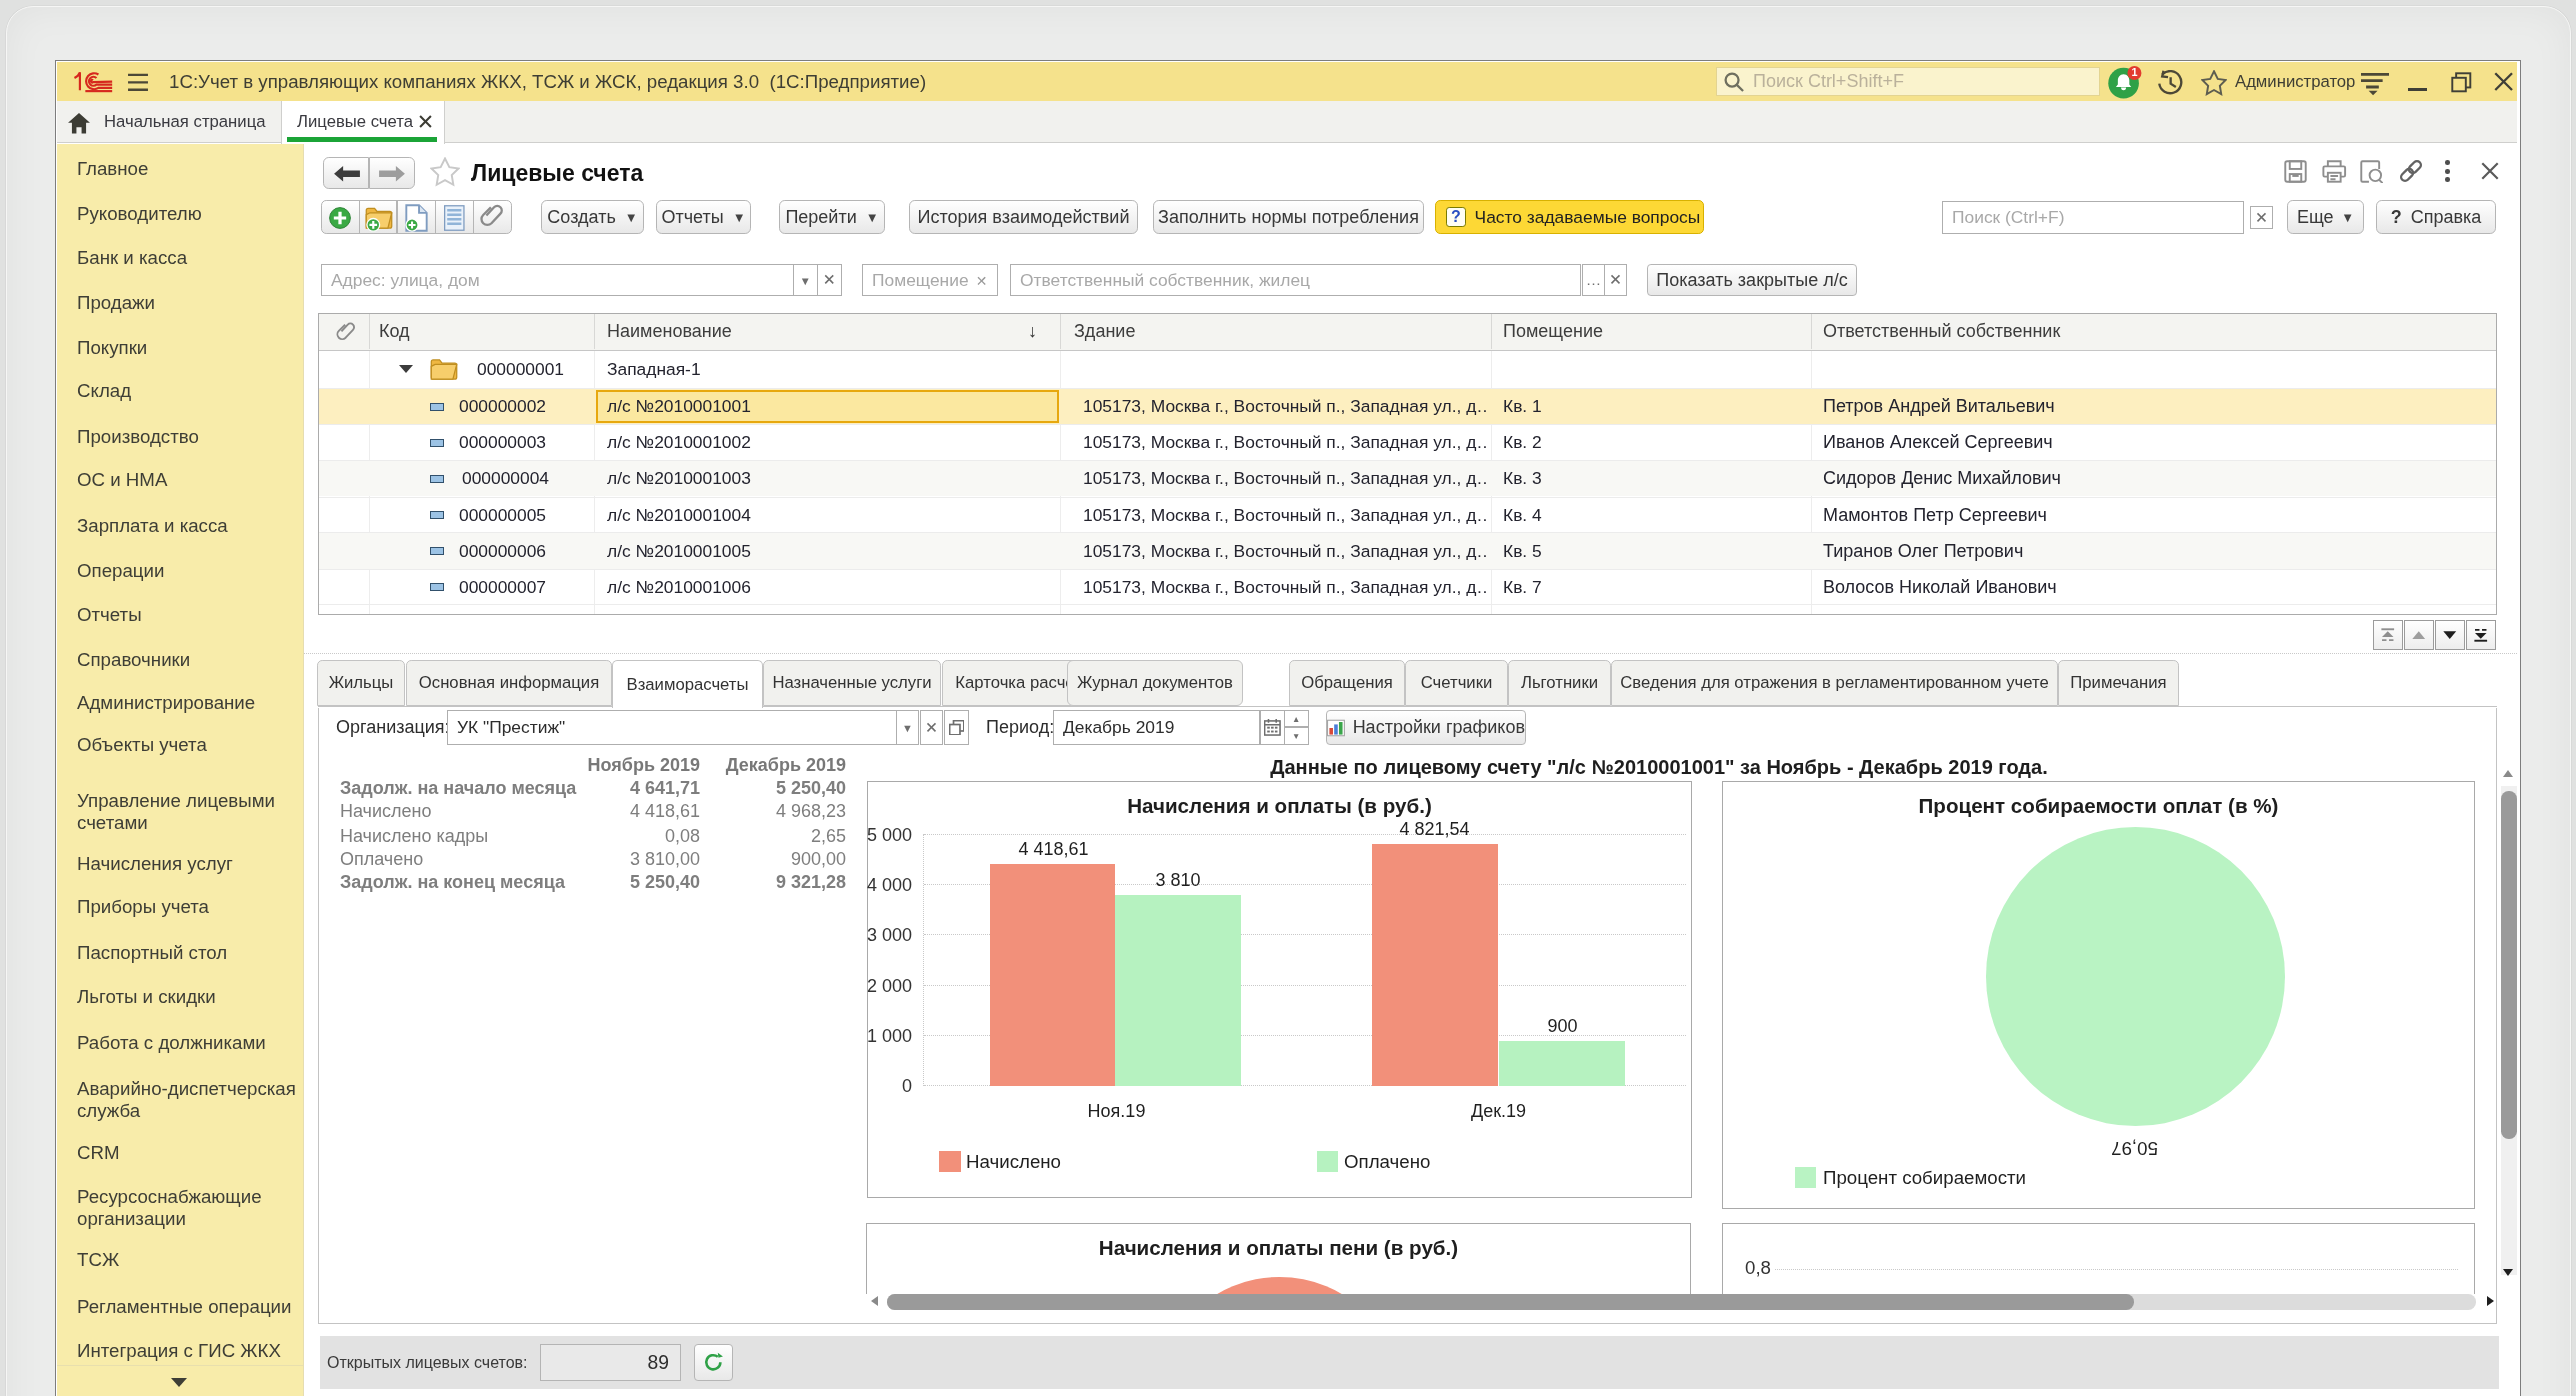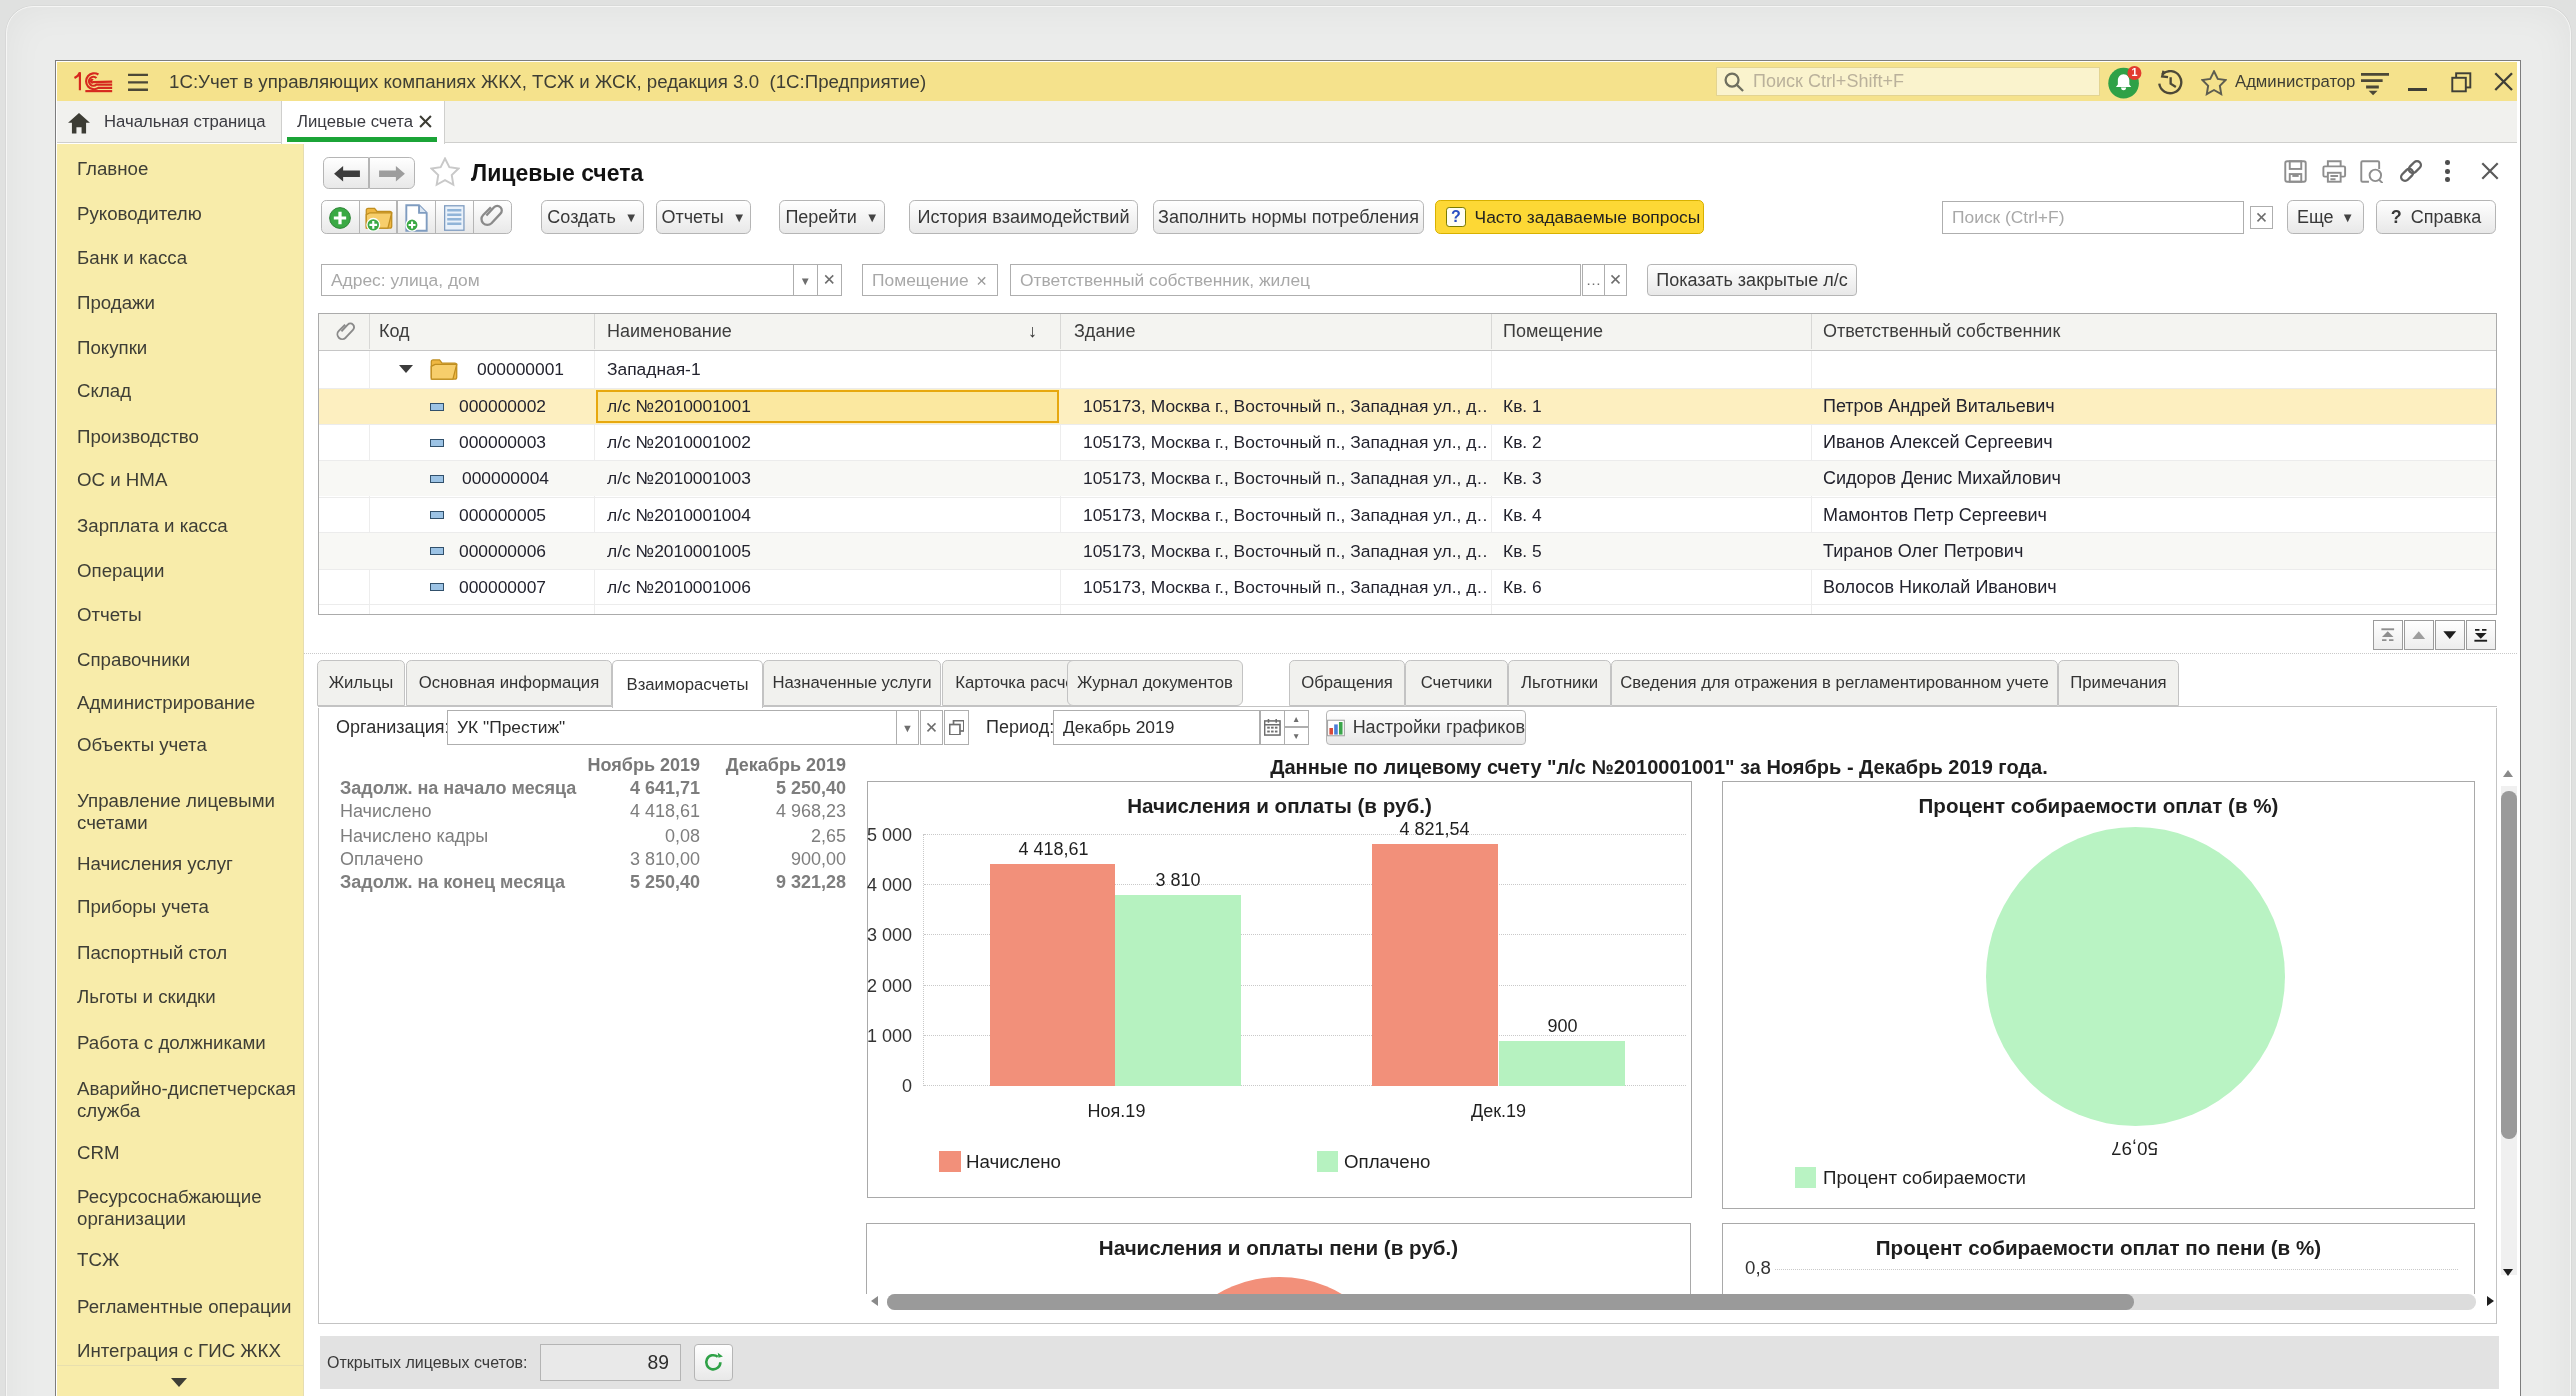--- a/index.html
+++ b/index.html
@@ -304,21 +304,21 @@
 <div class="dash" style="left:430px;top:547px;"></div>
 <div class="celltxt" style="left:459px;top:533px;height:36px;line-height:36px;">000000006</div>
 <div class="celltxt" style="left:607px;top:533px;height:36px;line-height:36px;">л/с №2010001005</div>
 <div class="celltxt" style="left:1083px;top:533px;height:36px;line-height:36px;width:403px;overflow:hidden;">105173, Москва г., Восточный п., Западная ул., д…</div>
 <div class="celltxt" style="left:1503px;top:533px;height:36px;line-height:36px;">Кв. 5</div>
 <div class="celltxt" style="left:1823px;top:533px;height:36px;line-height:36px;font-size:18px;">Тиранов Олег Петрович</div>
 <div class="dash" style="left:430px;top:583px;"></div>
 <div class="celltxt" style="left:459px;top:569px;height:36px;line-height:36px;">000000007</div>
 <div class="celltxt" style="left:607px;top:569px;height:36px;line-height:36px;">л/с №2010001006</div>
 <div class="celltxt" style="left:1083px;top:569px;height:36px;line-height:36px;width:403px;overflow:hidden;">105173, Москва г., Восточный п., Западная ул., д…</div>
-<div class="celltxt" style="left:1503px;top:569px;height:36px;line-height:36px;">Кв. 6</div>
+<div class="celltxt" style="left:1503px;top:569px;height:36px;line-height:36px;">Кв. 7</div>
 <div class="celltxt" style="left:1823px;top:569px;height:36px;line-height:36px;font-size:18px;">Волосов Николай Иванович</div>
 
 <div class="sq" style="left:2373px;top:620px;width:30px;height:30px;background:linear-gradient(#fff,#ededed);border:1.3px solid #9b9b9b;">
     <svg width="15.5" height="14" viewBox="0 0 24 22">
       <path d="M2 2 H22" stroke="#8e8e8e" stroke-width="3"></path>
       <path d="M12 5 L21 14 H3 Z" fill="#8e8e8e"></path>
       <path d="M3 19 H10 M14 19 H21" stroke="#8e8e8e" stroke-width="3"></path>
     </svg>
   </div>
 <div class="sq" style="left:2404px;top:620px;width:30px;height:30px;background:linear-gradient(#fff,#ededed);border:1.3px solid #9b9b9b;">
@@ -446,21 +446,20 @@
 <div class="abs" style="left:1986px;top:827px;width:299px;height:299px;border-radius:50%;background:#b9f3c3;"></div>
 <div class="abs" style="left:2070px;top:1137px;width:129px;font-size:18.7px;color:#1f1f1f;text-align:center;transform:rotate(180deg);">50,97</div>
 <div class="abs" style="left:1795px;top:1167px;width:21px;height:21px;background:#b9f3c3;"></div>
 <div class="abs" style="left:1823px;top:1167px;height:21px;line-height:21px;font-size:18.7px;color:#1f1f1f;">Процент собираемости</div>
 
 <div class="abs" style="left:319px;top:1211px;width:2177px;height:83px;overflow:hidden;">
   <div class="chartbox" style="left:547px;top:11.6px;width:825px;height:258px;"></div>
   <div class="ctitle" style="left:547px;top:24.5px;width:825px;font-size:20.6px;">Начисления и оплаты пени (в руб.)</div>
   <div class="abs" style="left:838px;top:66px;width:245px;height:245px;border-radius:50%;background:#f2907a;"></div>
   <div class="chartbox" style="left:1403px;top:11.6px;width:753px;height:258px;"></div>
-  <div class="ctitle" style="left:1403px;top:24.5px;width:753px;font-size:20.6px;">Процент собираемости оплат по пени (в %)</div>
   <div class="abs" style="left:1426px;top:46px;height:21px;line-height:21px;font-size:18.7px;color:#333;">0,8</div>
   <div class="abs" style="left:1456px;top:58px;width:683px;height:0;border-top:1.3px dotted #c9c9c9;"></div>
 </div>
 
 <div class="abs" style="left:871px;top:1296px;width:0;height:0;border-top:5.8px solid transparent;border-bottom:5.8px solid transparent;border-right:7px solid #8a8a8a;"></div>
 <div class="abs" style="left:887px;top:1294px;width:1589px;height:15.5px;background:#dcdcdc;border-radius:7.7px;"></div>
 <div class="abs" style="left:887px;top:1294px;width:1247px;height:15.5px;background:#9a9a9a;border-radius:7.7px;"></div>
 <div class="abs" style="left:2487px;top:1296px;width:0;height:0;border-top:5.8px solid transparent;border-bottom:5.8px solid transparent;border-left:7px solid #1e1e1e;"></div>
 
 <div class="abs" style="left:2503px;top:770px;width:0;height:0;border-left:5.8px solid transparent;border-right:5.8px solid transparent;border-bottom:7px solid #8a8a8a;"></div>

